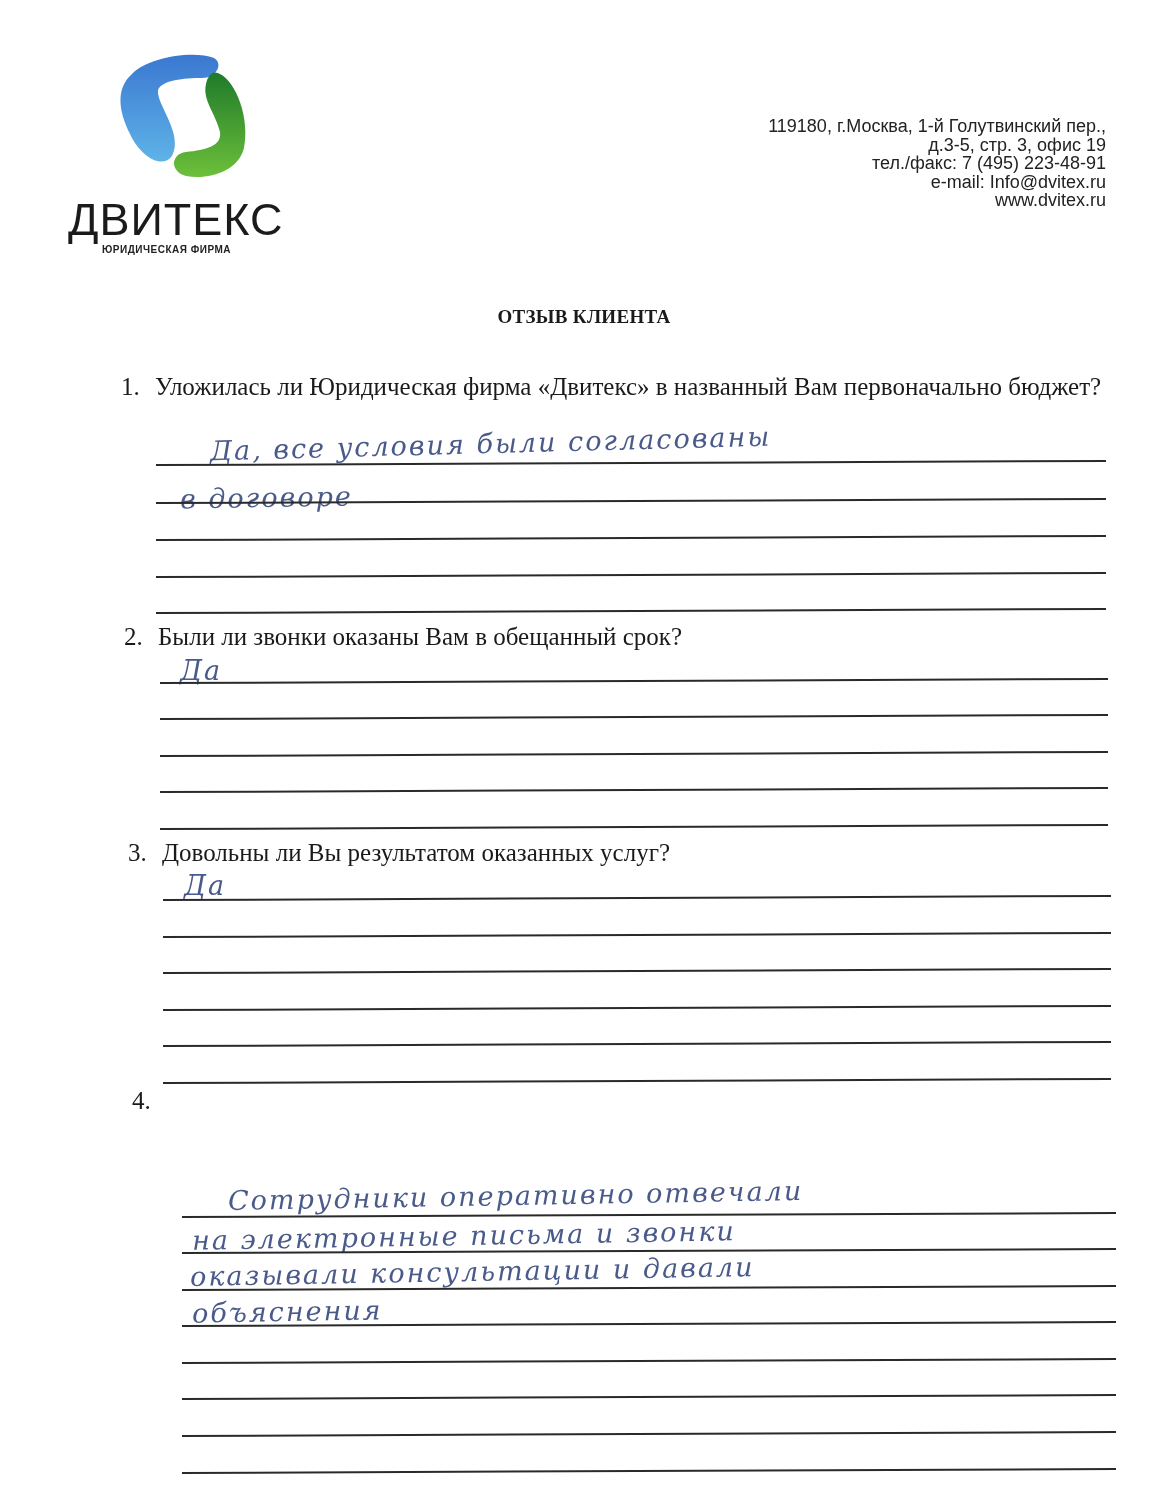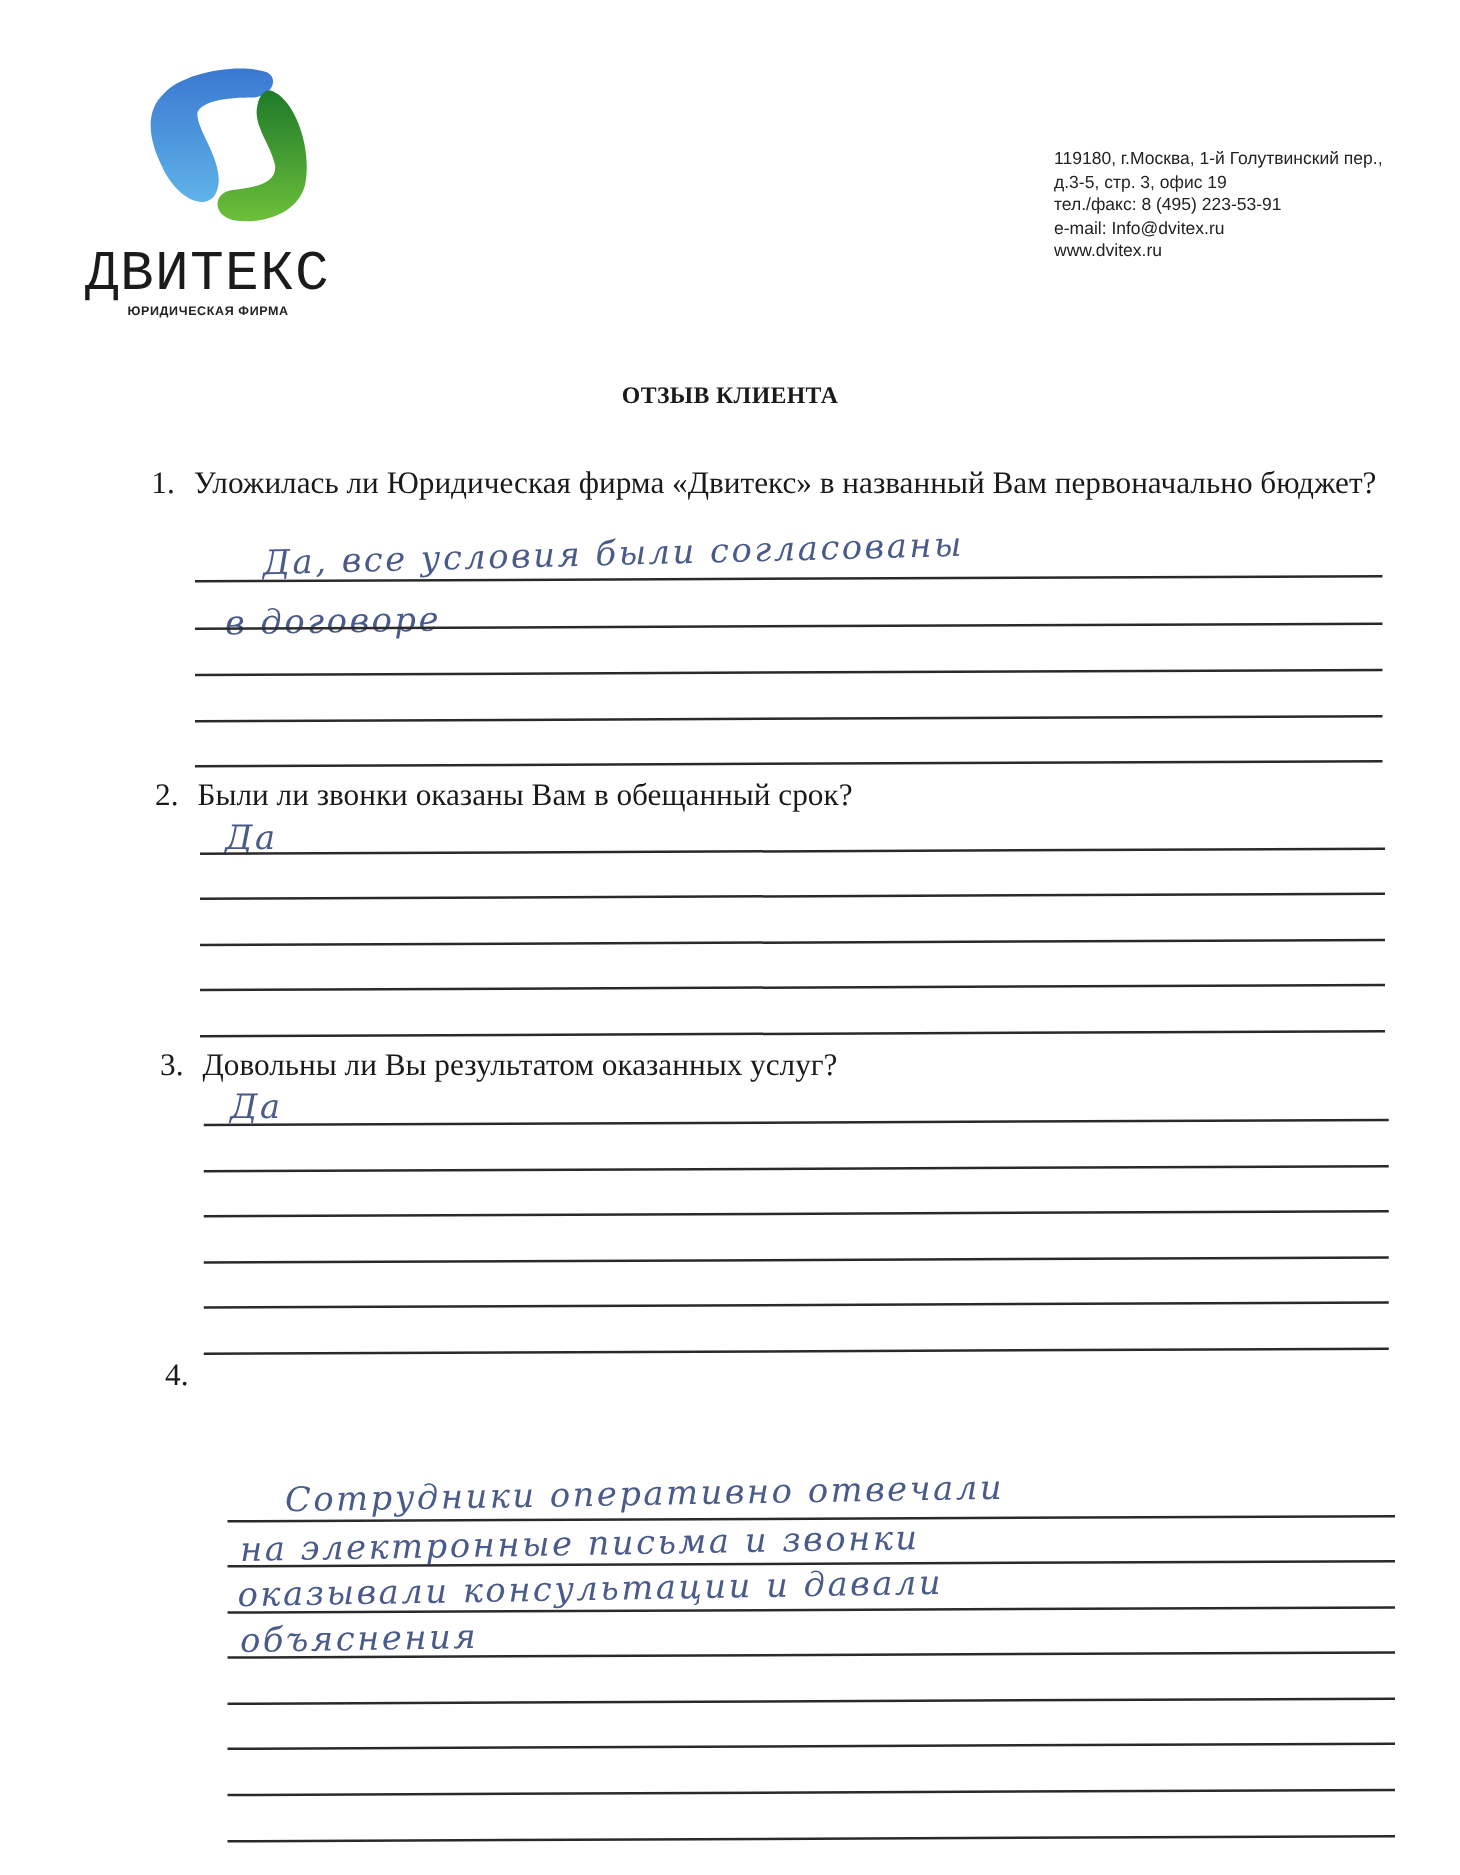--- a/index.html
+++ b/index.html
@@ -4,31 +4,31 @@
 <style>
   html, body { margin: 0; padding: 0; background: #ffffff; }
   body {
     width: 1168px; height: 1500px; position: relative; overflow: hidden;
     font-family: "Liberation Serif", serif; color: #1a1a1a;
   }
   .logo { position: absolute; left: 62px; top: 48px; width: 250px; height: 210px; }
   .logo svg { position: absolute; left: 50px; top: 0; }
   .brand {
     position: absolute; left: 6px; top: 146px;
-    font-family: Liberation Mono, monospace; font-size: 45px; letter-spacing: 1px;
+    font-family: Liberation Sans, sans-serif; font-size: 45px; letter-spacing: 1px;
     color: #1b1b1b; font-weight: normal;
   }
   .brand-sub {
     position: absolute; left: 40px; top: 196px;
     font-family: "Liberation Sans", sans-serif; font-size: 10px; font-weight: bold;
     letter-spacing: 0.5px; color: #222;
   }
   .contacts {
-    position: absolute; right: 62px; top: 117px; text-align: left;
-    font-family: "Liberation Sans", sans-serif; font-size: 14px; line-height: 18.5px; color: #222;
+    position: absolute; right: 62px; top: 117px; text-align: right;
+    font-family: "Liberation Sans", sans-serif; font-size: 18px; line-height: 18.5px; color: #222;
   }
   .title {
     position: absolute; left: 0; width: 1168px; top: 306px; text-align: center;
     font-size: 19px; font-weight: bold; letter-spacing: 0.3px;
   }
   .q {
     position: absolute; font-size: 25px; line-height: 38px; text-align: justify;
     text-align-last: left;
   }
   .q .num { position: absolute; left: -34px; top: 0; }
@@ -56,21 +56,21 @@
     <path d="M20,26 C35,10 80,2 102,10 C112,16 104,30 90,30 C72,30 50,32 46,42 C44,56 72,86 60,108 C50,122 28,108 18,86 C6,62 4,40 20,26 Z" fill="url(#gb)"></path>
     <path d="M108,26 C124,34 138,70 132,100 C126,124 96,132 74,128 C58,124 58,106 74,104 C94,102 110,98 108,84 C104,66 90,52 94,36 C96,26 102,22 108,26 Z" fill="url(#gg)"></path>
   </svg>
   <div class="brand">ДВИТЕКС</div>
   <div class="brand-sub">ЮРИДИЧЕСКАЯ ФИРМА</div>
 </div>
 
 <div class="contacts">
   <div>119180, г.Москва, 1-й Голутвинский пер.,</div>
   <div>д.3-5, стр. 3, офис 19</div>
-  <div>тел./факс: 8 (495) 223-53-91</div>
+  <div>тел./факс: 7 (495) 223-48-91</div>
   <div>e-mail: Info@dvitex.ru</div>
   <div>www.dvitex.ru</div>
 </div>
 
 <div class="title">ОТЗЫВ КЛИЕНТА</div>
 
 <div class="q" style="left:155px; top:368px; width:958px;">
   <span class="num">1.</span>
   <span>Уложилась ли Юридическая фирма «Двитекс» в названный Вам первоначально бюджет?</span>
 </div>

